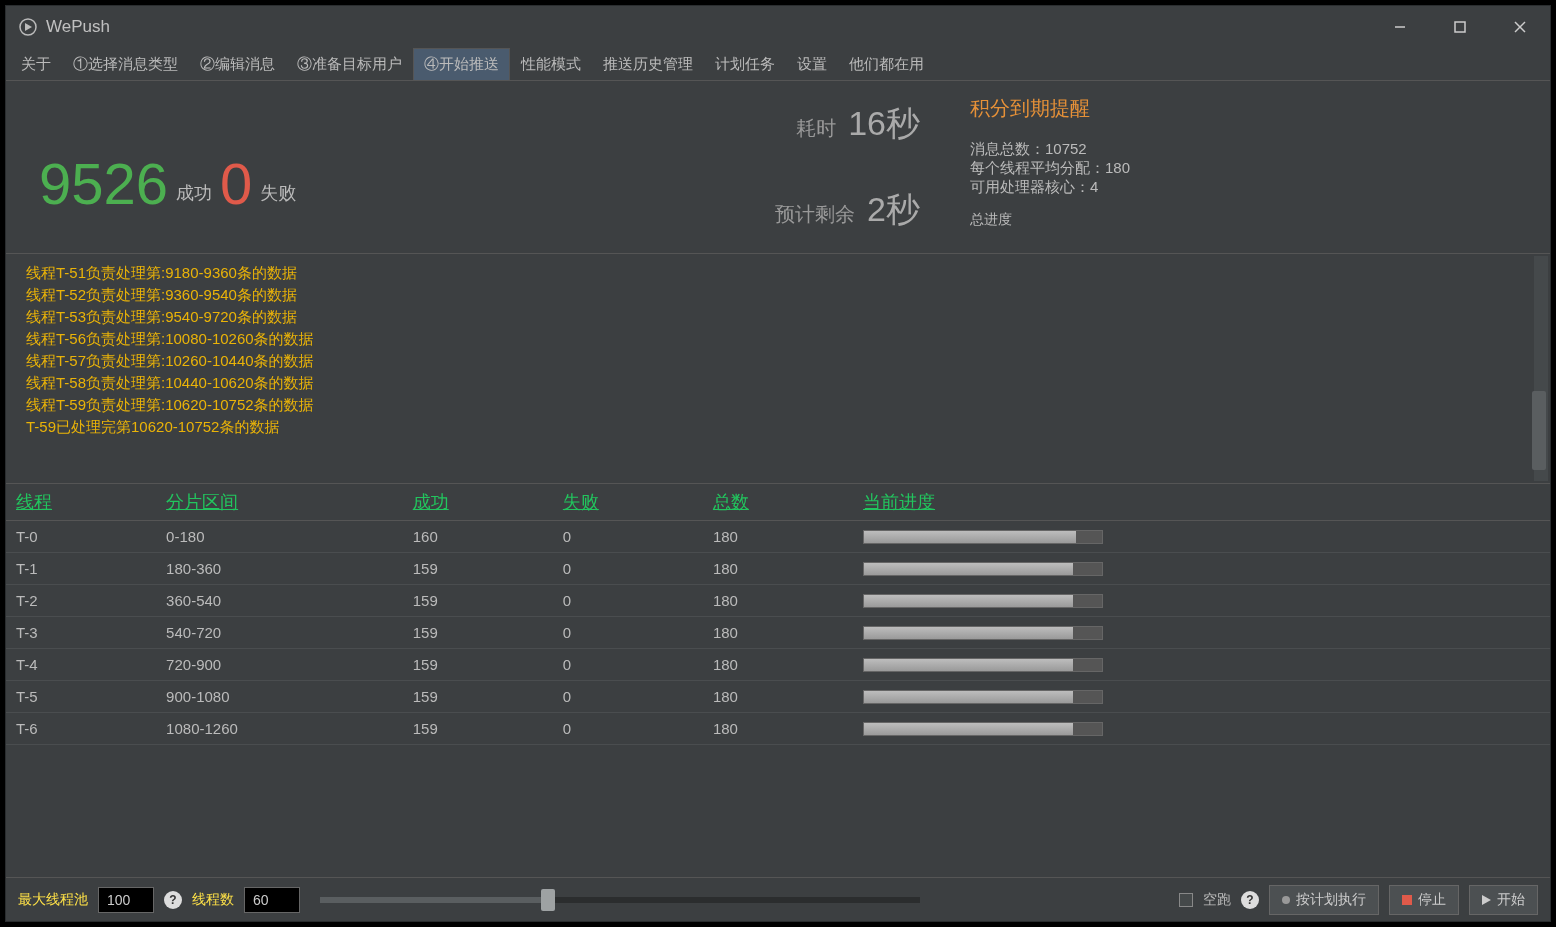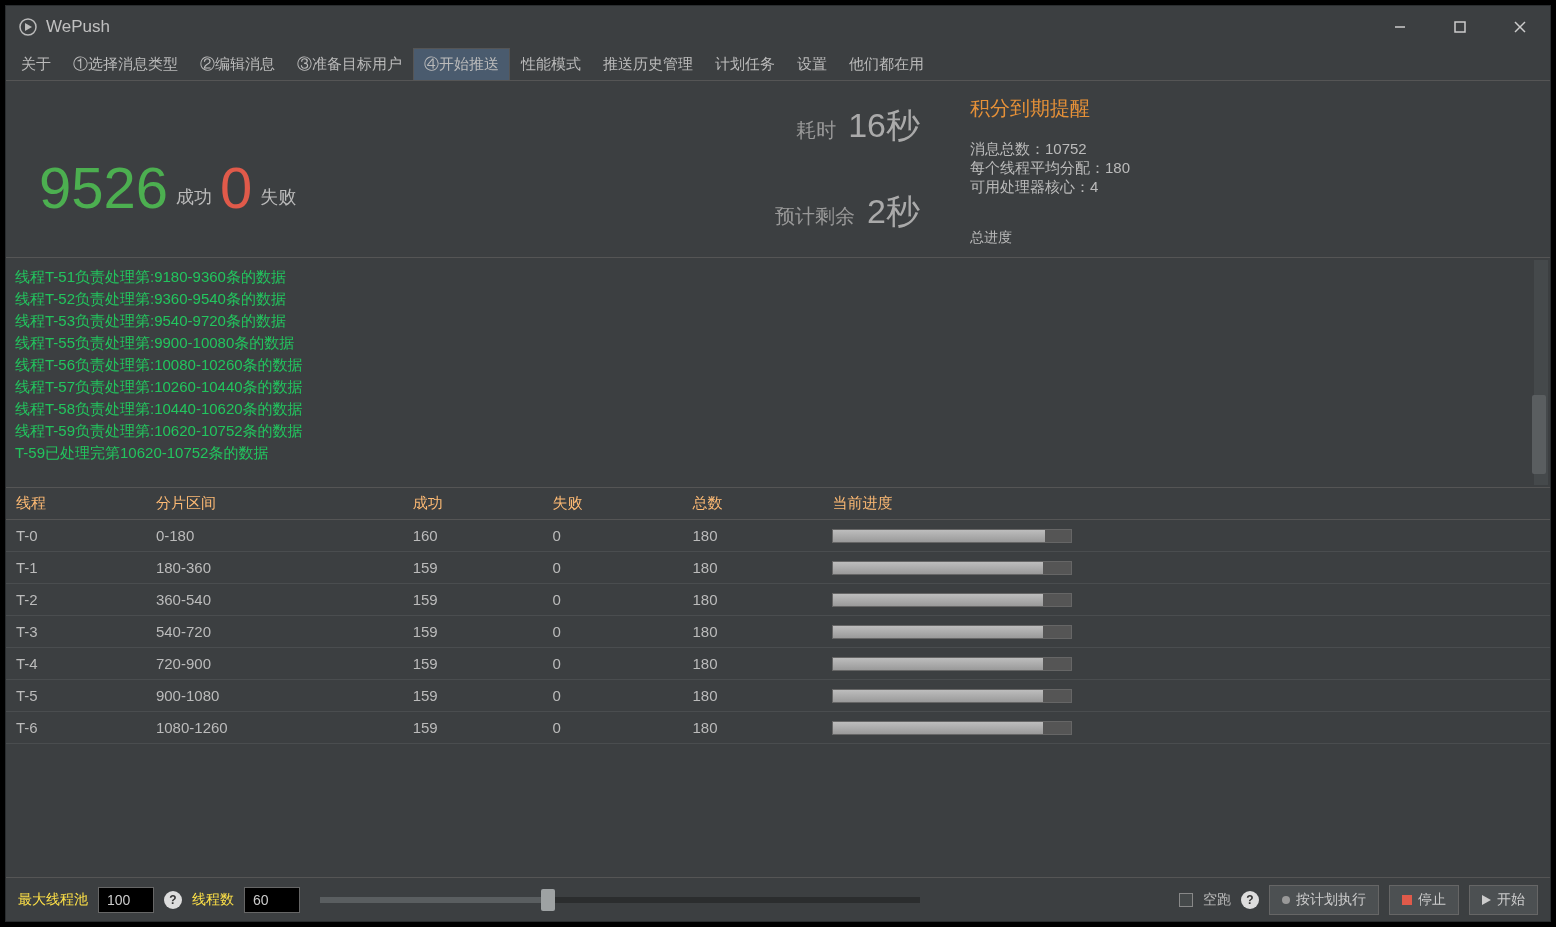--- a/index.html
+++ b/index.html
@@ -98,21 +98,21 @@
 .mid-row .val { font-size: 34px; color: #aaa; font-weight: 300; }
 .right-info {
   width: 600px;
   padding: 14px 20px 10px 20px;
   display: flex;
   flex-direction: column;
   gap: 8px;
 }
 .task-title { color: #e69138; font-size: 20px; margin-bottom: 10px; }
 .info-line { color: #bbb; font-size: 15px; }
-.progress-row { display: flex; align-items: center; gap: 10px; margin-top: 24px; }
+.progress-row { display: flex; align-items: center; gap: 10px; margin-top: 6px; }
 .progress-bar {
   flex: 1;
   height: 16px;
   background: #555;
   border: 1px solid #666;
   position: relative;
 }
 .progress-fill {
   height: 100%;
   background: linear-gradient(to bottom, #bdbdbd, #9a9a9a);
@@ -120,23 +120,23 @@
 .progress-text {
   position: absolute;
   left: 50%;
   top: 50%;
   transform: translate(-50%, -50%);
   color: #333;
   font-size: 11px;
 }
 .log-panel {
   height: 230px;
-  padding: 8px 9px;
+  padding: 8px 20px;
   overflow-y: auto;
-  color: #22c55e;
+  color: #eab308;
   font-size: 15px;
   line-height: 22px;
   border-bottom: 1px solid #555;
   position: relative;
 }
 .log-scrollbar {
   position: absolute;
   right: 2px;
   top: 2px;
   bottom: 2px;
@@ -155,24 +155,25 @@
   overflow-y: auto;
 }
 table {
   width: 100%;
   border-collapse: collapse;
 }
 th {
   text-align: left;
   padding: 6px 10px;
   background: #3c3f41;
-  color: #fdba74;
+  color: #22c55e;
   font-weight: normal;
   border-bottom: 1px solid #555;
-  font-size: 15px;
+  font-size: 18px;
+  text-decoration: underline;
 }
 td {
   padding: 7px 10px;
   border-bottom: 1px solid #4a4d4f;
   color: #bbb;
   font-size: 15px;
 }
 .row-progress {
   height: 14px;
   background: #555;
@@ -339,21 +340,20 @@
         <div class="progress-row">
           <span>总进度</span>
         </div>
       </div>
     </div>
 
     <div class="log-panel" id="log-panel">
       <div>线程T-51负责处理第:9180-9360条的数据</div>
         <div>线程T-52负责处理第:9360-9540条的数据</div>
         <div>线程T-53负责处理第:9540-9720条的数据</div>
-        <div>线程T-55负责处理第:9900-10080条的数据</div>
         <div>线程T-56负责处理第:10080-10260条的数据</div>
         <div>线程T-57负责处理第:10260-10440条的数据</div>
         <div>线程T-58负责处理第:10440-10620条的数据</div>
         <div>线程T-59负责处理第:10620-10752条的数据</div>
         <div>T-59已处理完第10620-10752条的数据</div>
     <div class="log-scrollbar">
         <div class="log-thumb" style="top:60%;height:35%"></div>
       </div>
       </div>
 

